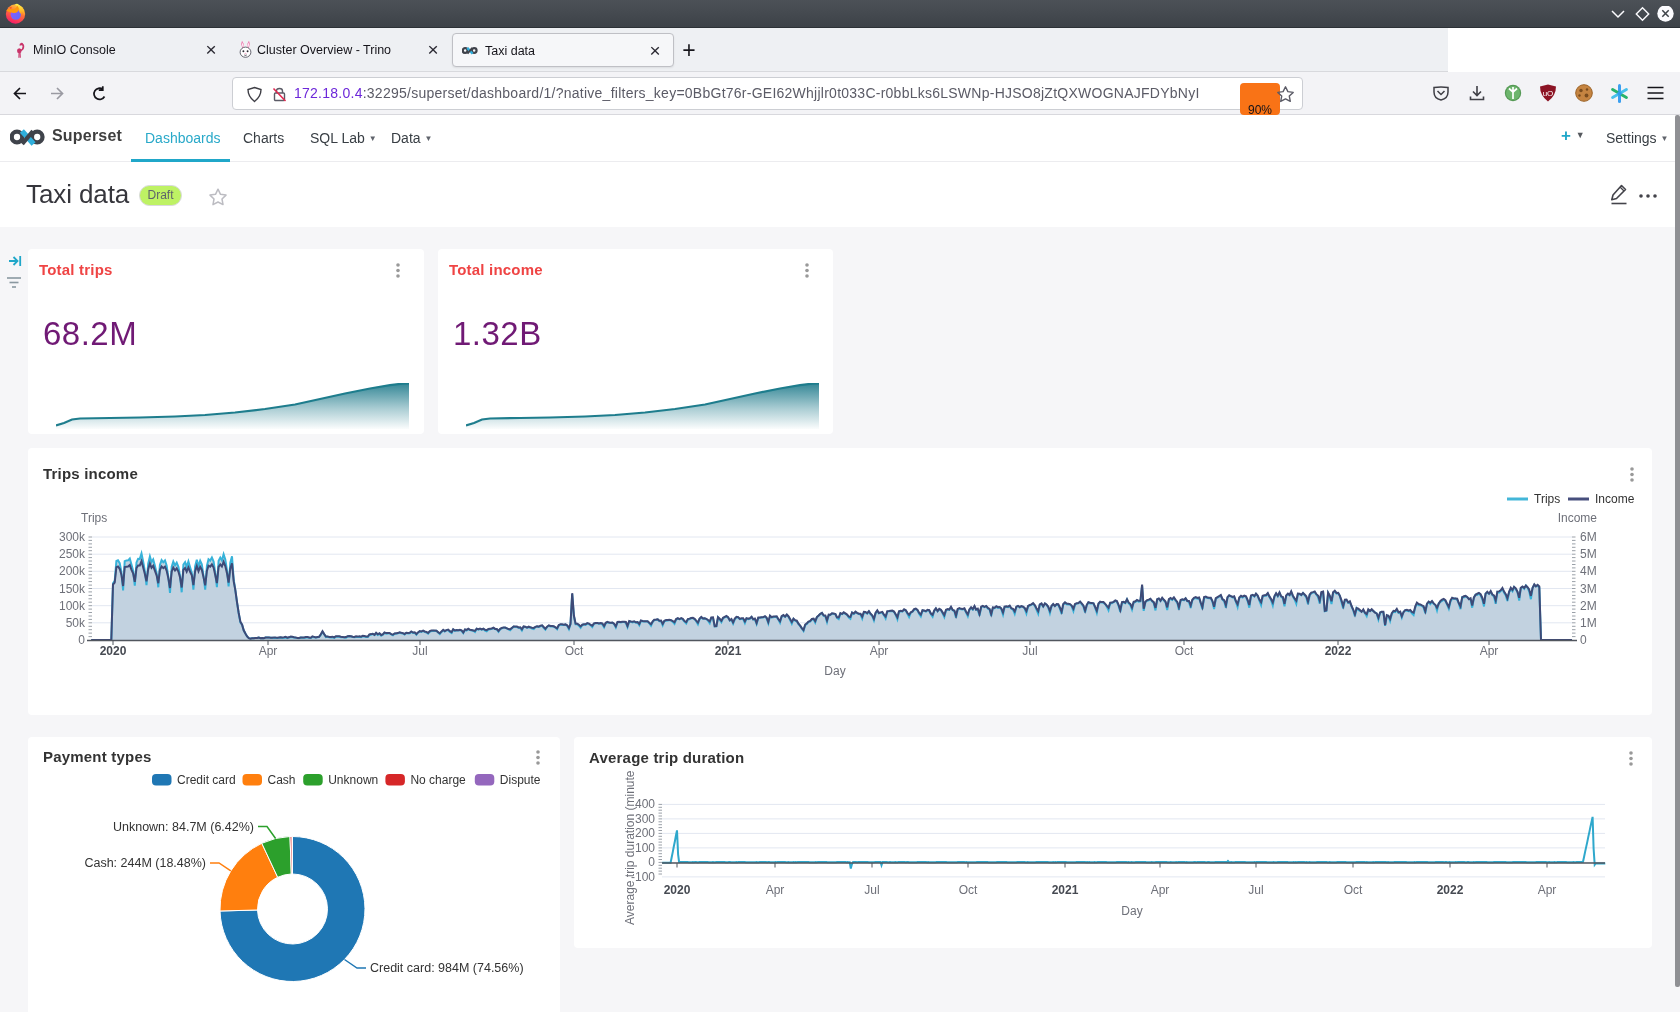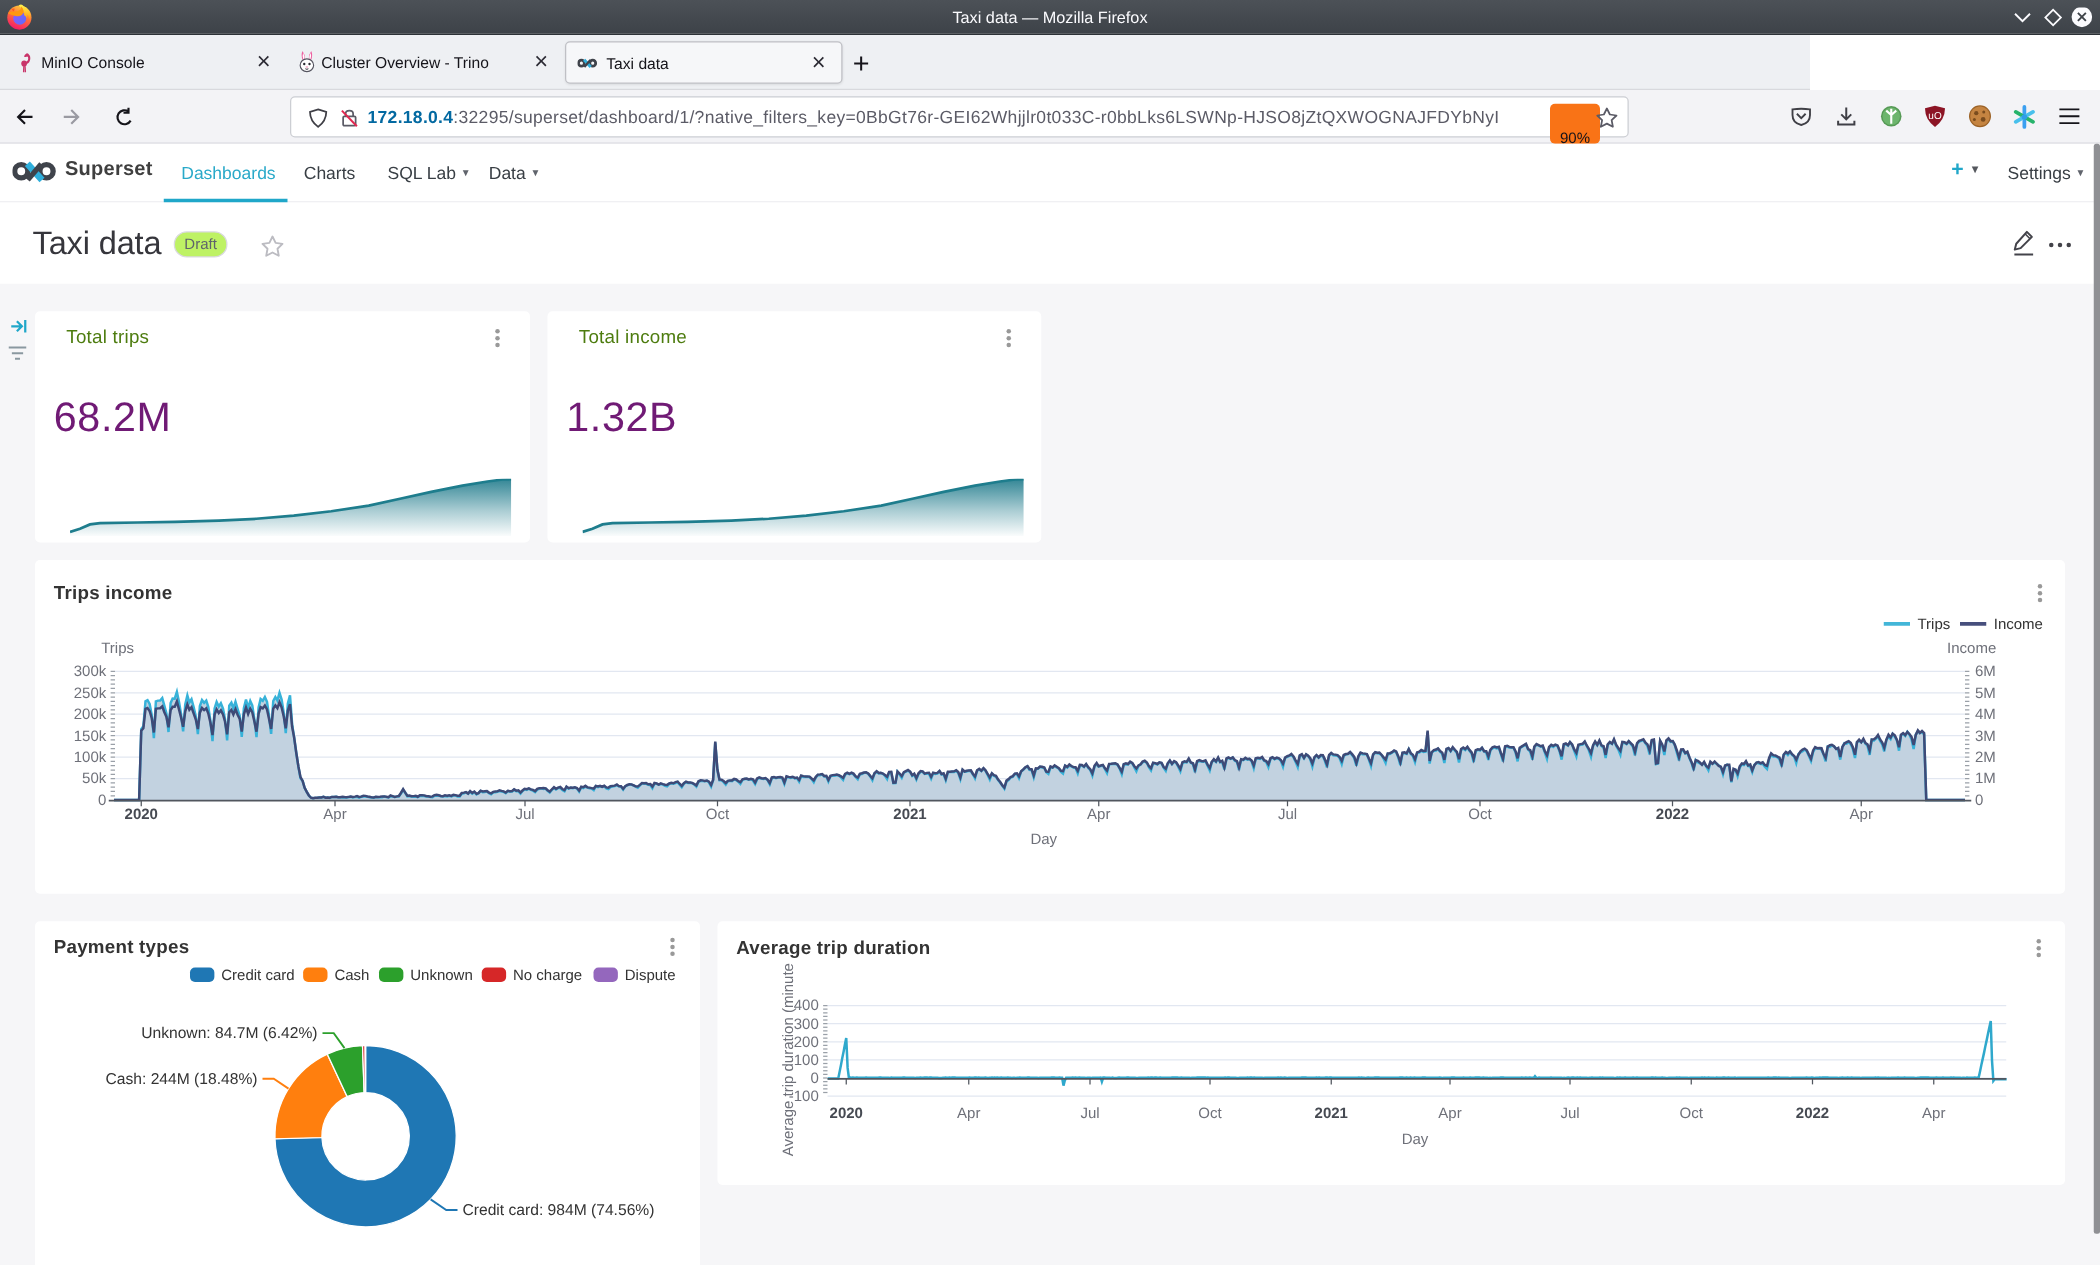--- a/index.html
+++ b/index.html
@@ -16,21 +16,21 @@
 #urlbar .txt{position:absolute;left:61px;top:7px;font-size:14px;color:#0c0c0d;white-space:nowrap;letter-spacing:.25px}
 #urlbar .txt .g{color:#5b5b66}
 #zoomchip{position:absolute;right:22px;top:5px;background:#f97316;border-radius:4px;height:22px;line-height:22px;padding:16px 8px;font-size:12px;color:#15141a}
 #ssheader{position:absolute;left:0;top:115px;width:1680px;height:47px;background:#fff;border-bottom:1px solid #ececef}
 .navitem{position:absolute;top:15px;font-size:14px;color:#383e44}
 #pagehead{position:absolute;left:0;top:162px;width:1680px;height:65px;background:#fff}
 #pagehead h1{position:absolute;left:26px;top:17px;font-size:26px;font-weight:500;color:#36363c;letter-spacing:-.1px}
 #draft{position:absolute;left:139px;top:23px;width:43px;height:21px;border:1px solid #d9d9de;border-radius:11px;background:#bef264;font-size:12px;color:#5f636b;text-align:center;line-height:19px}
 #dash{position:absolute;left:0;top:227px;width:1680px;height:785px;background:#f6f6f8}
 .card{position:absolute;background:#fff;border-radius:4px}
-.ctitle{position:absolute;left:25px;top:12px;font-size:15px;font-weight:normal;color:#4d7c0f;letter-spacing:.2px}
+.ctitle{position:absolute;left:11px;top:12px;font-size:15px;font-weight:bold;color:#ef4444;letter-spacing:.2px}
 .kebab{position:absolute;right:23px;top:13px}
 .bignum{position:absolute;left:15px;top:66px;font-size:33px;color:#701a75;letter-spacing:.5px}
 #scrollthumb{position:absolute;left:1675px;top:115px;width:5px;height:872px;background:#8f9094;border-radius:2px}
 svg{display:block}
 </style></head>
 <body>
 
 <div id="titlebar">
   <svg class="abs" style="left:4px;top:2px" width="23" height="23" viewBox="0 0 23 23">
     <defs>
@@ -47,21 +47,20 @@
         <stop offset="0" stop-color="#fff44f"></stop>
           <stop offset="1" stop-color="#ff980e"></stop>
       </linearGradient>
     </defs>
     <circle cx="11.5" cy="12" r="9.7" fill="url(#ffr)"></circle>
     <circle cx="11.8" cy="12.6" r="5.2" fill="url(#ffp)"></circle>
     <path d="M11 2.2 Q13.5 0.8 15 3 Q18.5 4.5 19.8 8 Q20.6 10.6 20 13.5 Q19.5 10.5 17.2 9.3 Q18 11 17.5 12.8 Q16.8 10.9 15.2 10 Q16 7.5 14.2 5.8 Q12.5 4.2 11 2.2 Z" fill="url(#fff)"></path>
     <path d="M2.2 8.4 Q4.5 6.8 7.3 7.2 Q9.8 7.5 11.5 6.2 Q13.2 5 12.8 3.2 Q14.5 4.4 14.8 6.6 Q15 8.5 13.6 9.8 Q11.8 11.4 9.2 10.9 Q5 10.2 2.2 8.4 Z" fill="#ff980e"></path>
     <path d="M5.2 5.2 Q6.6 4.6 7.9 4.9 Q7.1 5.9 7.3 7.2 Q6 6.9 5.2 5.2 Z" fill="#ff5b20"></path>
   </svg>
-  <div class="title">Taxi data — Mozilla Firefox</div>
   <svg class="abs" style="left:1606px;top:6px" width="68" height="16" viewBox="0 0 68 16">
     <path d="M6 5 L12 11 L18 5" stroke="#fbfbfe" stroke-width="1.5" fill="none"></path>
     <rect x="32.1" y="3.6" width="8.8" height="8.8" transform="rotate(45 36.5 8)" stroke="#fbfbfe" stroke-width="1.4" fill="none"></rect>
     <circle cx="59.5" cy="7.5" r="8.2" fill="#fbfbfe"></circle>
     <path d="M56.3 4.3 L62.7 10.7 M62.7 4.3 L56.3 10.7" stroke="#3d4248" stroke-width="1.5"></path>
   </svg>
 </div>
 
 <div id="tabbar">
   <div class="tab" style="left:8px;width:222px">
@@ -111,21 +110,21 @@
   </svg>
   <div id="urlbar">
     <svg class="abs" style="left:13px;top:8px" width="17" height="17" viewBox="0 0 17 17">
       <path d="M8.5 1.5 L15 3.5 Q15 10.5 8.5 15.5 Q2 10.5 2 3.5 Z" fill="none" stroke="#3f3f46" stroke-width="1.4"></path>
     </svg>
     <svg class="abs" style="left:38px;top:8px" width="17" height="17" viewBox="0 0 17 17">
       <rect x="3.5" y="7" width="10" height="7.5" rx="1" fill="none" stroke="#5b5b66" stroke-width="1.4"></rect>
       <path d="M5.5 7 V5 Q5.5 2.5 8.5 2.5 Q11.5 2.5 11.5 5 V7" fill="none" stroke="#5b5b66" stroke-width="1.4"></path>
       <line x1="2.5" y1="2.5" x2="14.5" y2="15" stroke="#e22850" stroke-width="1.6"></line>
     </svg>
-    <div class="txt"><b style="font-weight:bold;color:#0369a1">172.18.0.4</b><span class="g">:32295/superset/dashboard/1/?native_filters_key=0BbGt76r-GEI62Whjjlr0t033C-r0bbLks6LSWNp-HJSO8jZtQXWOGNAJFDYbNyI</span></div>
+    <div class="txt"><b style="font-weight:normal;color:#6d28d9">172.18.0.4</b><span class="g">:32295/superset/dashboard/1/?native_filters_key=0BbGt76r-GEI62Whjjlr0t033C-r0bbLks6LSWNp-HJSO8jZtQXWOGNAJFDYbNyI</span></div>
     <div id="zoomchip">90%</div>
     <svg class="abs" style="right:7px;top:7px" width="19" height="19" viewBox="0 0 19 19">
       <path d="M9.5 1.8 L11.9 6.6 L17.2 7.4 L13.3 11.1 L14.3 16.4 L9.5 13.9 L4.7 16.4 L5.7 11.1 L1.8 7.4 L7.1 6.6 Z" fill="none" stroke="#5b5b66" stroke-width="1.4" stroke-linejoin="round"></path>
     </svg>
   </div>
   <svg class="abs" style="left:1431px;top:11px" width="20" height="20" viewBox="0 0 20 20">
     <path d="M3 4.5 Q10 3.5 17 4.5 L17 9 Q17 15.5 10 17 Q3 15.5 3 9 Z" fill="none" stroke="#3f3f46" stroke-width="1.5"></path>
     <path d="M6.5 8 L10 11.5 L13.5 8" fill="none" stroke="#3f3f46" stroke-width="1.5"></path>
   </svg>
   <svg class="abs" style="left:1467px;top:11px" width="20" height="20" viewBox="0 0 20 20">

